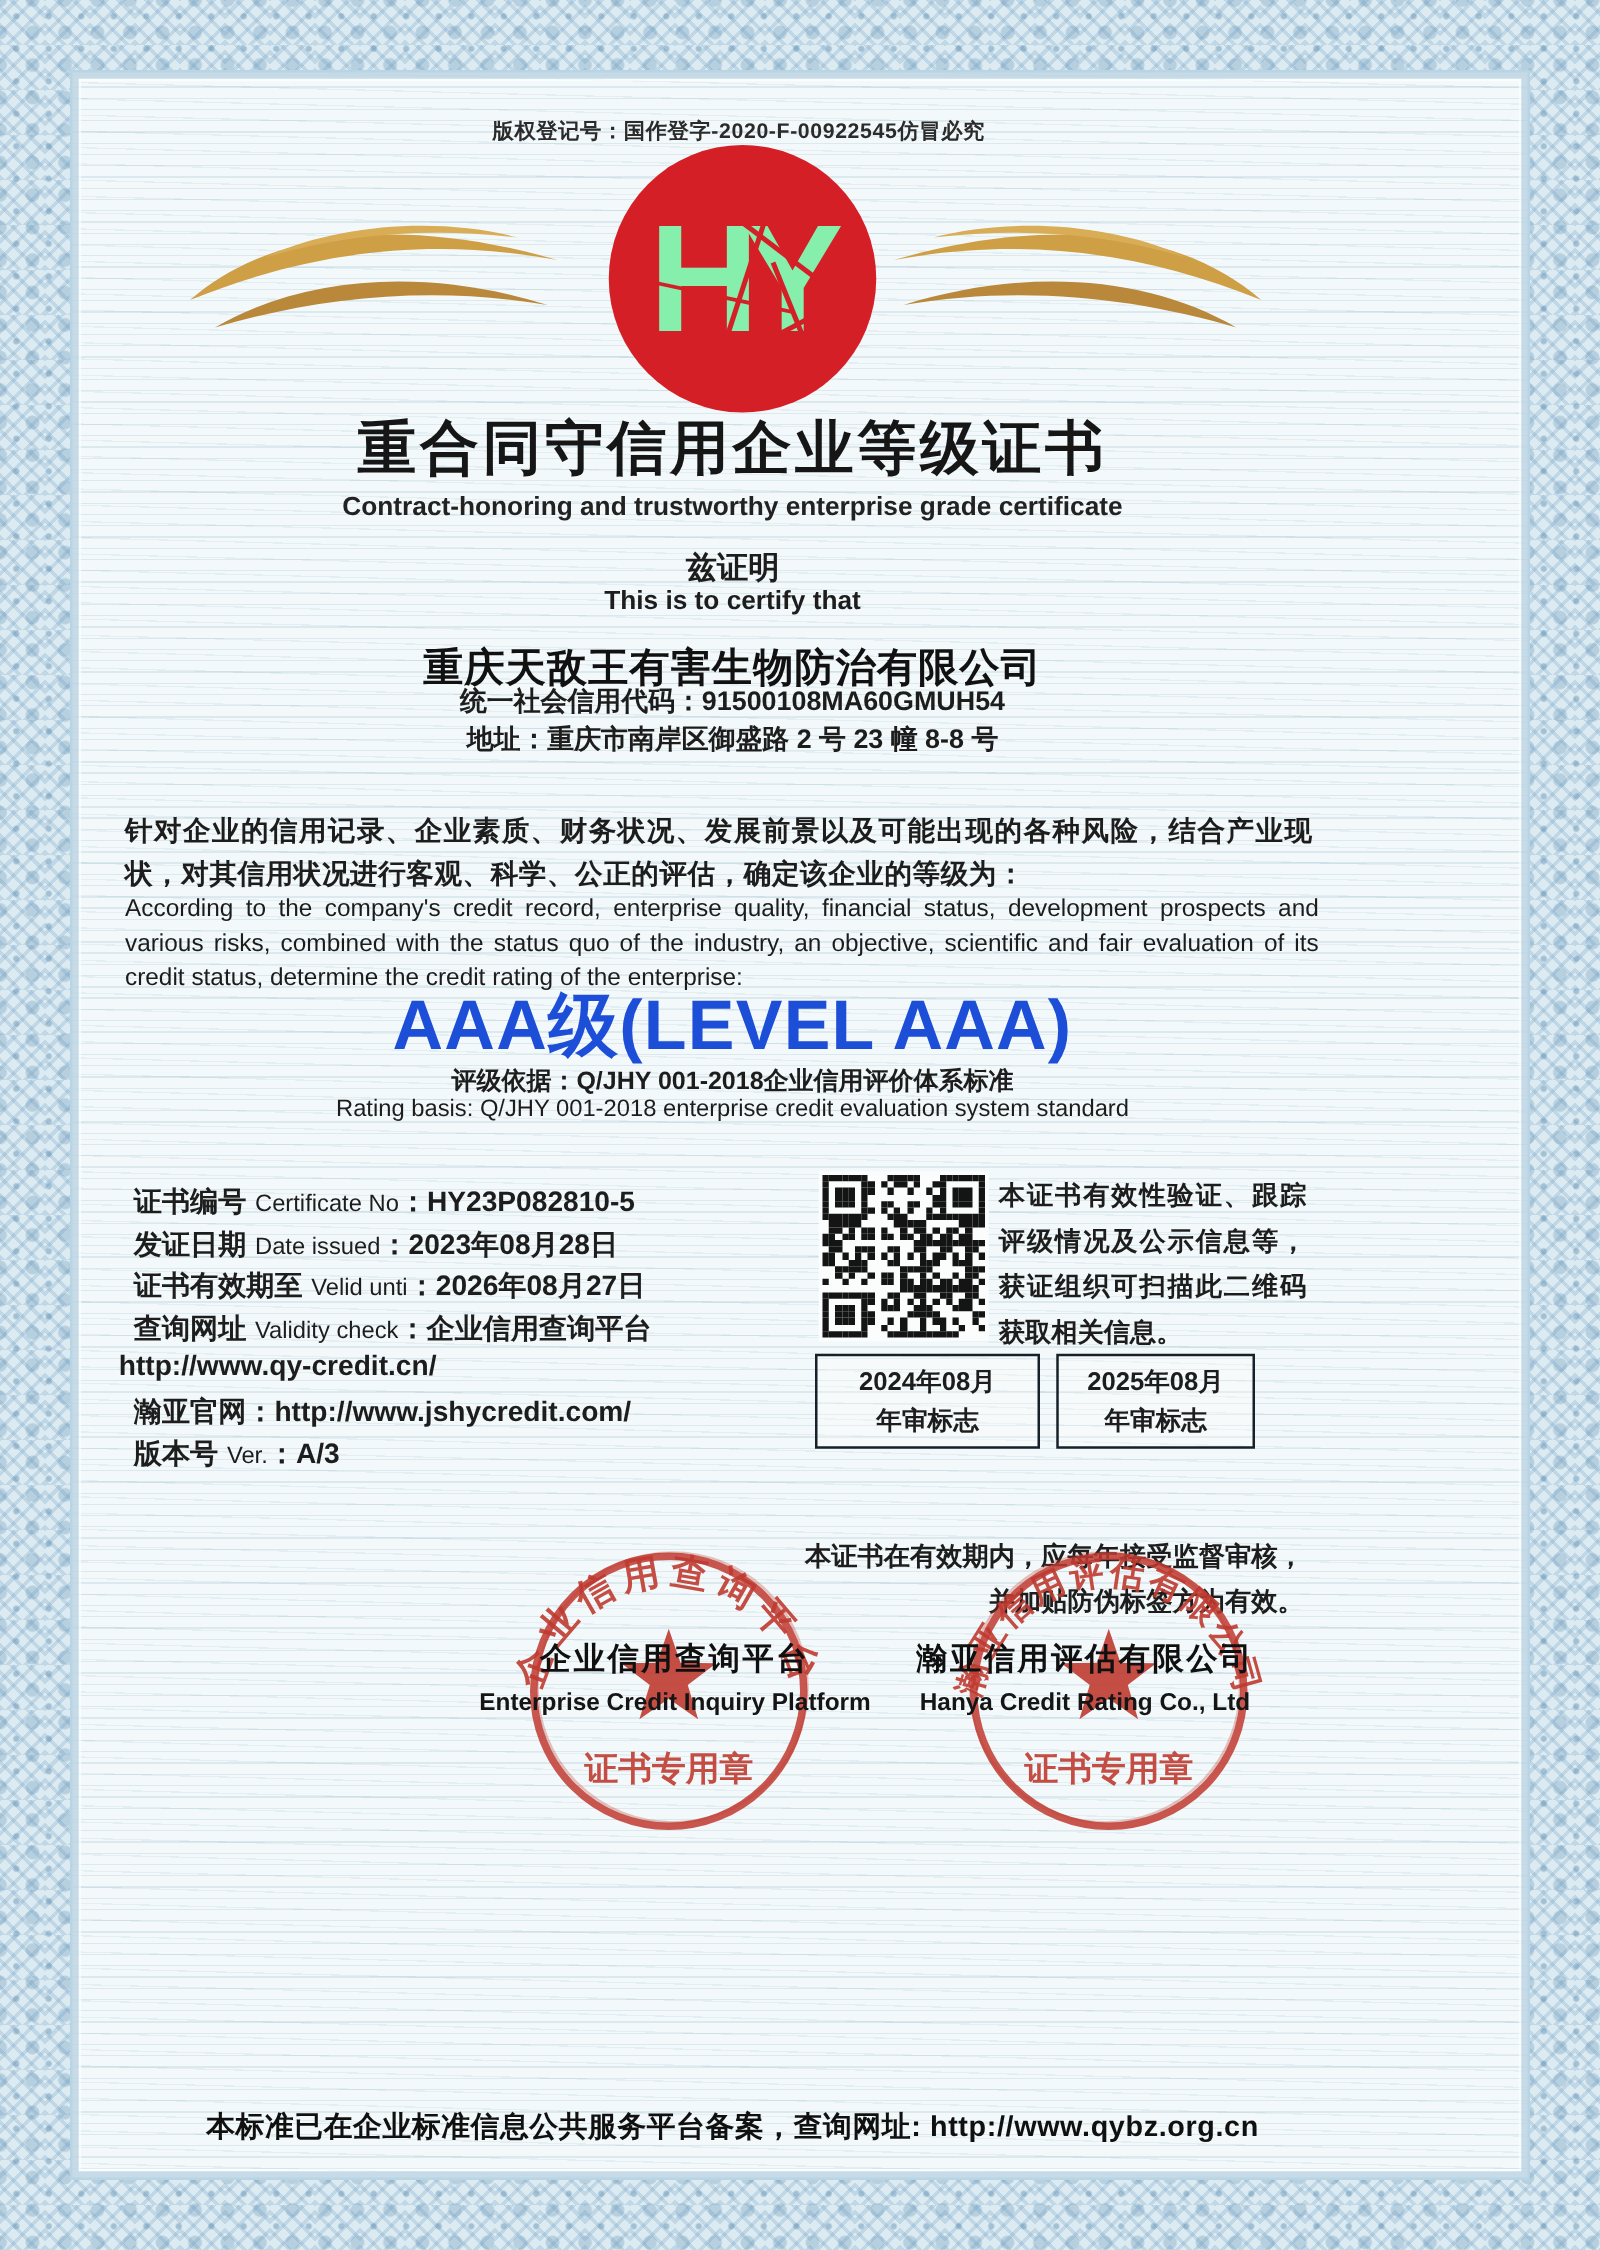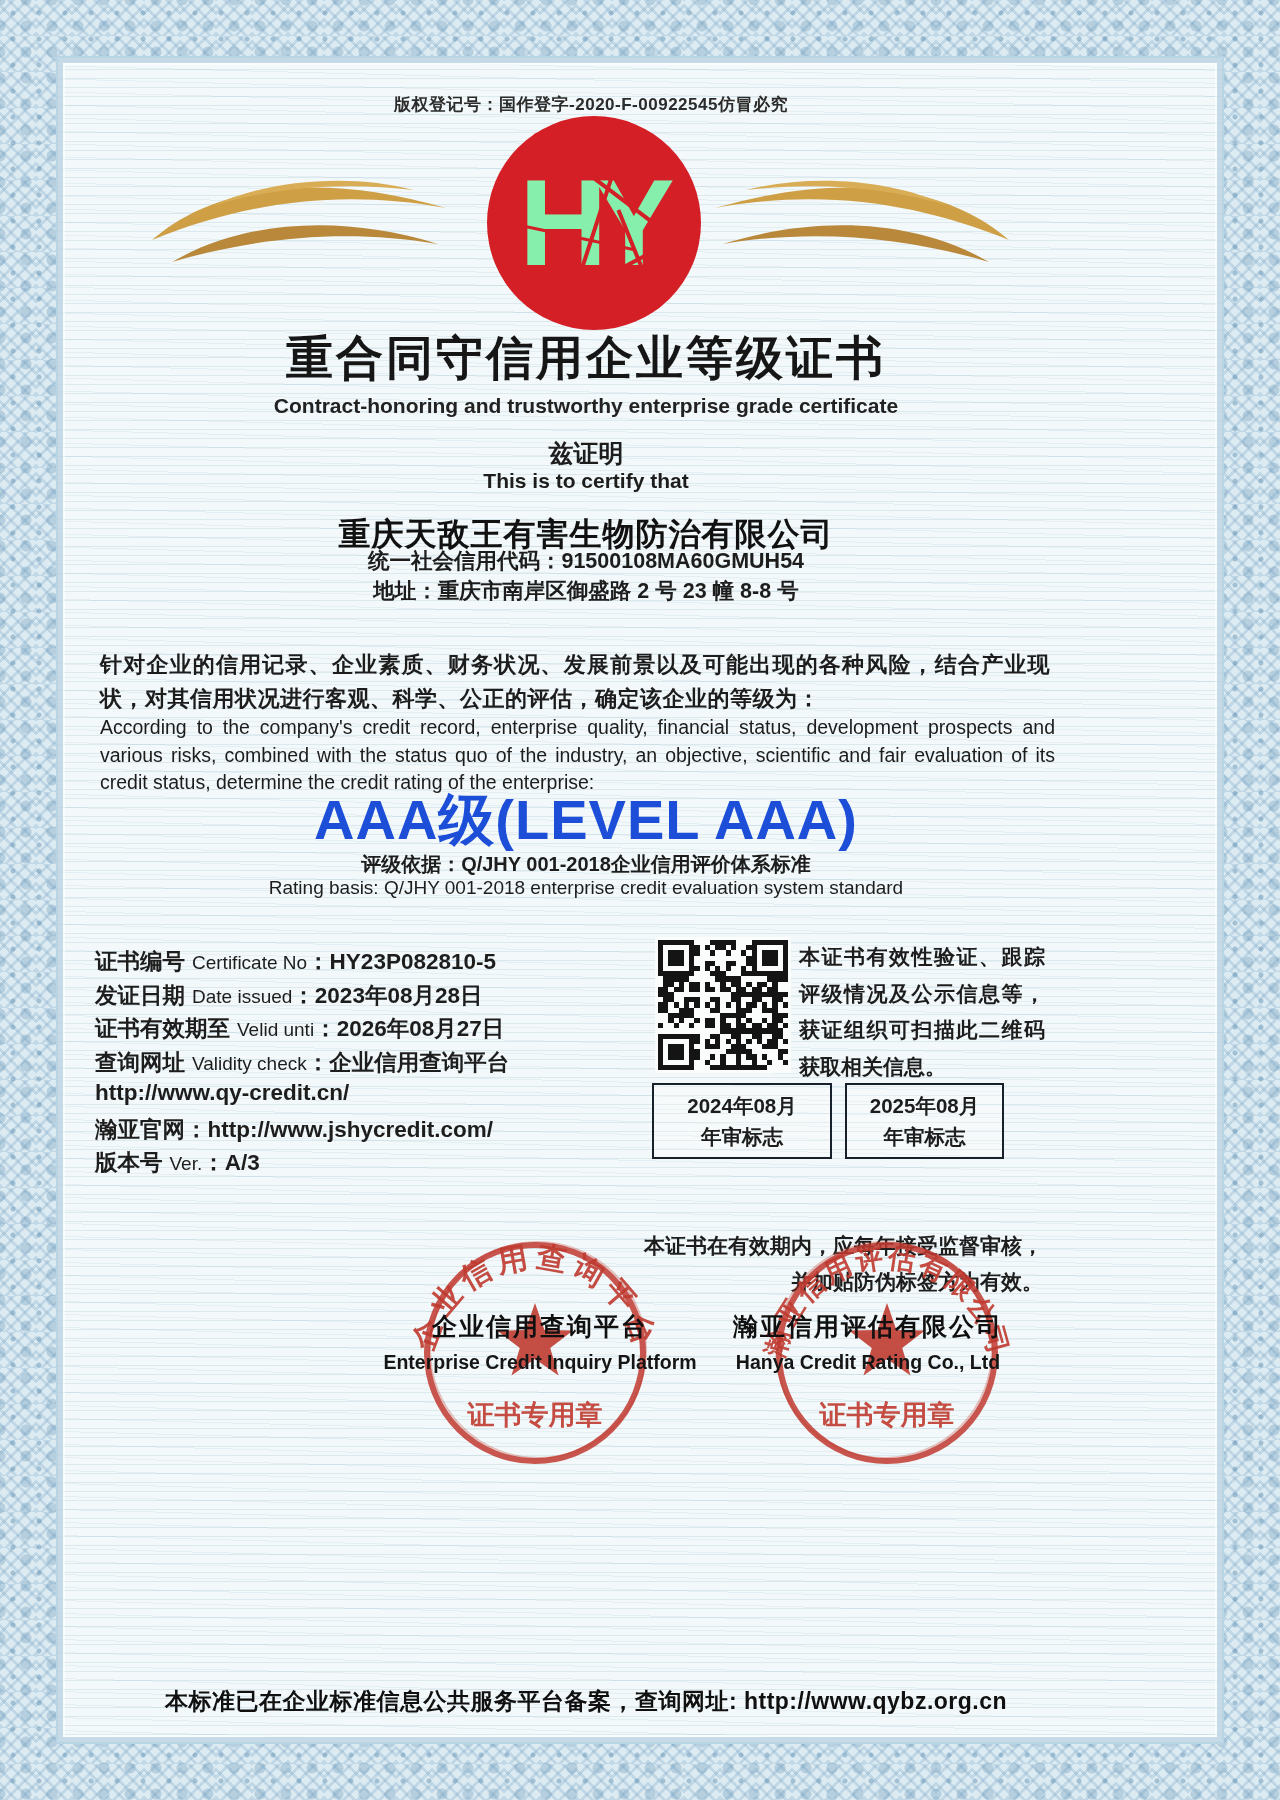--- a/index.html
+++ b/index.html
@@ -54,21 +54,21 @@
   .para-zh{left:100px;top:648px;width:950px;font-size:22px;line-height:34px;font-weight:600;
     text-align:justify;letter-spacing:.5px;}
   .para-en{left:100px;top:714px;width:955px;font-size:19.5px;line-height:27.5px;font-weight:500;
     text-align:justify;color:#1c1c1c;}
   .rating{top:783px;font-size:56px;font-weight:800;color:#1d4ed8;letter-spacing:1px;}
   .basis-zh{top:851px;font-size:20px;font-weight:600;}
   .basis-en{top:877px;font-size:19px;font-weight:500;}
   
   .details{left:95px;top:946px;width:560px;}
   .drow{height:33.5px;display:flex;align-items:baseline;white-space:nowrap;}
-  .dzh{font-size:22.5px;font-weight:700;}
+  .dzh{font-size:22.5px;font-weight:700;margin-left:12px;}
   .den{font-size:19px;font-weight:500;margin-left:7px;text-align:right;}
   .dval{font-size:22.5px;font-weight:600;}
   
   .qr{left:655px;top:937px;width:136px;height:136px;background:#fbfdfd;padding:3px;box-sizing:border-box;
     display:grid;grid-template-columns:repeat(25,1fr);grid-template-rows:repeat(25,1fr);}
   .qd{background:#141414;}
   .qr-note{left:799px;top:939px;width:246px;font-size:21px;line-height:36.5px;font-weight:600;text-align:justify;}
   
   .abox{top:1083px;height:76px;border:2.5px solid #17212b;box-sizing:border-box;
     display:flex;flex-direction:column;align-items:center;justify-content:center;background:rgba(255,255,255,.25);}

